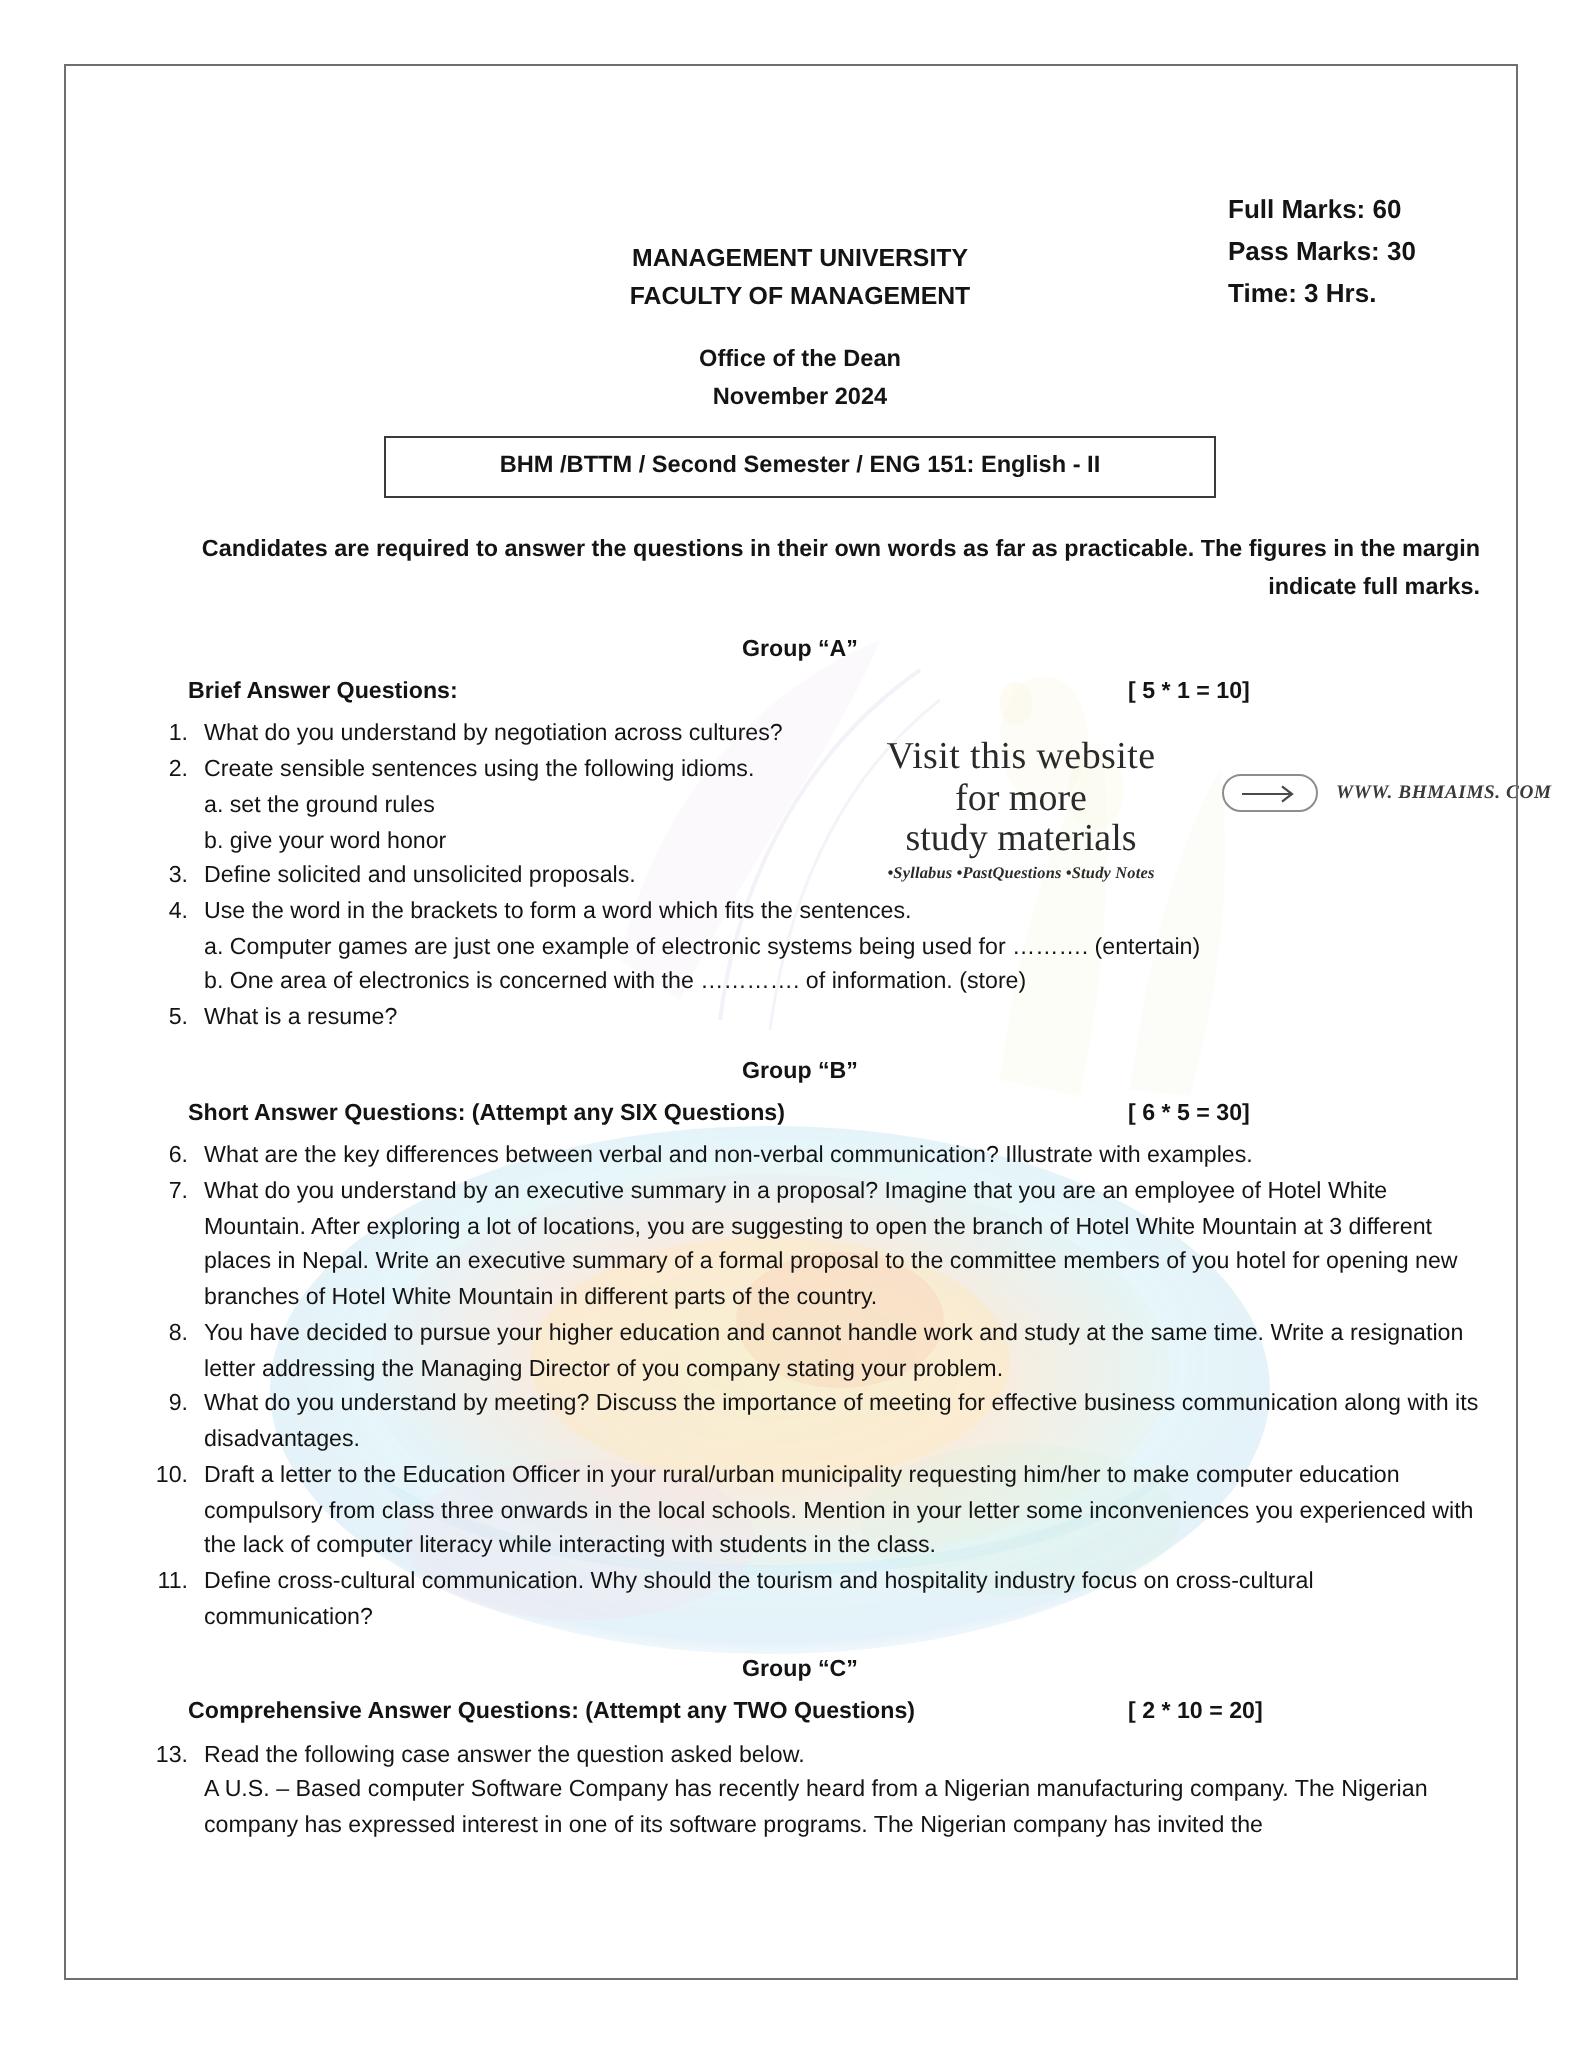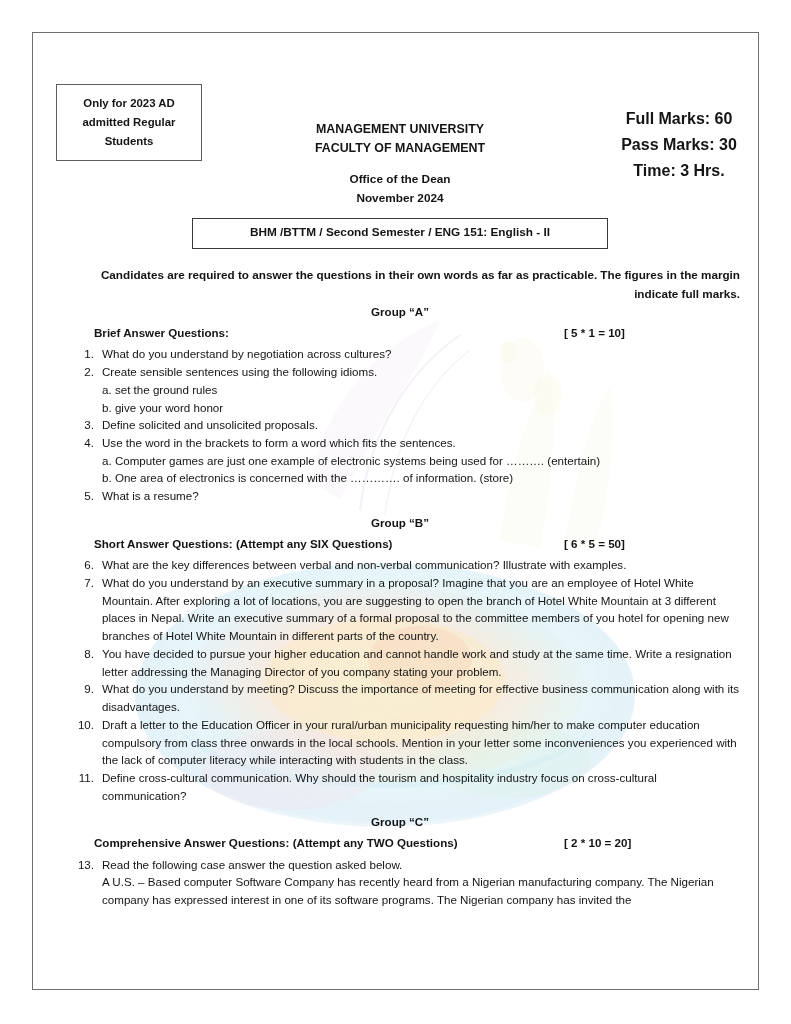--- a/index.html
+++ b/index.html
@@ -60,26 +60,25 @@
     padding: 9px 6px 10px 6px;
     text-align: center;
     font-weight: bold;
     font-size: 11.4px;
     line-height: 1.65;
     background: #fff;
   }
   .marks-box {
     position: absolute;
     right: 0; top: 18px;
-    text-align: center;
-    font-weight: bold;
-    font-size: 16px;
+    text-align: left;
+    font-weight: bold;
+    font-size: 13px;
     line-height: 1.62;
     width: 130px;
-    margin-top: 12px;
   }
 
   .univ {
     text-align: center;
     font-weight: bold;
     font-size: 12.4px;
     line-height: 1.55;
     padding-top: 44px;
   }
   .office {
@@ -107,20 +106,21 @@
     font-size: 11.7px;
     margin-top: 17px;
     line-height: 1.58;
     padding: 0 4px;
   }
 
   .group-title {
     text-align: center;
     font-weight: bold;
     font-size: 11.6px;
+    margin-top: 13px;
   }
   .group-title.tight { margin-top: 9px; }
 
   .sect-head {
     display: flex;
     font-weight: bold;
     font-size: 11.6px;
     margin-top: 3px;
   }
   .sect-head .sh-label { padding-left: 38px; }
@@ -229,31 +229,43 @@
     </defs>
     <ellipse cx="265" cy="140" rx="250" ry="132" fill="url(#g-bowl)"></ellipse>
     <ellipse cx="265" cy="130" rx="200" ry="98" fill="url(#g-rim)" opacity="0.55"></ellipse>
     <ellipse cx="265" cy="125" rx="120" ry="62" fill="#ffc145" opacity="0.33"></ellipse>
     <ellipse cx="300" cy="105" rx="52" ry="34" fill="#f07c3a" opacity="0.3"></ellipse>
     <path d="M60 175 C 140 245, 390 245, 470 175 C 420 252, 110 252, 60 175 Z" fill="#7fc9e4" opacity="0.35"></path>
     <ellipse cx="170" cy="215" rx="88" ry="40" fill="#f0a6c4" opacity="0.22"></ellipse>
     <ellipse cx="390" cy="205" rx="80" ry="38" fill="#9ad6a0" opacity="0.2"></ellipse>
   </svg>
 
+  <div id="promo">
+    <div class="promo-text">
+      <div class="pl1">Visit this website</div>
+      <div class="pl2">for more</div>
+      <div class="pl3">study materials</div>
+      <div class="pl4">•Syllabus •PastQuestions •Study Notes</div>
+    </div>
+    <div class="promo-right">
+      <div class="arrow-pill">
+        <svg width="30" height="10" viewBox="0 0 30 10" xmlns="http://www.w3.org/2000/svg">
+          <line x1="1" y1="5" x2="26" y2="5" stroke="#4a4a4a" stroke-width="1.1"></line>
+          <polyline points="21,1.2 26,5 21,8.8" fill="none" stroke="#4a4a4a" stroke-width="1.1"></polyline>
+        </svg>
+      </div>
+      <div class="url">WWW. BHMAIMS. COM</div>
+    </div>
+  </div>
 
   <div id="page-border"></div>
 
   <div id="content">
 
     <div class="head-row">
-      <div class="notice-box">
-        <div>Only for 2023 AD</div>
-        <div>admitted Regular</div>
-        <div>Students</div>
-      </div>
       <div class="marks-box">
         <div>Full Marks: 60</div>
         <div>Pass Marks: 30</div>
         <div>Time: 3 Hrs.</div>
       </div>
       <div class="univ">
         <div>MANAGEMENT UNIVERSITY</div>
         <div>FACULTY OF MANAGEMENT</div>
       </div>
     </div>
@@ -300,21 +312,21 @@
           </li>
           <li>
             <span class="num">5.</span>
             <span class="qtext">What is a resume?</span>
           </li>
         </ol>
         <div class="group-title tight">Group “B”</div>
         <div class="sect-head-wrap">
           <div class="sect-head">
             <span class="sh-label">Short Answer Questions: (Attempt any SIX Questions)</span>
-            <span class="sh-marks">[ 6 * 5 = 50]</span>
+            <span class="sh-marks">[ 6 * 5 = 30]</span>
           </div>
         </div>
         <ol class="qlist">
           <li>
             <span class="num">6.</span>
             <span class="qtext">What are the key differences between verbal and non-verbal communication? Illustrate with examples.</span>
           </li>
           <li>
             <span class="num">7.</span>
             <span class="qtext">What do you understand by an executive summary in a proposal? Imagine that you are an employee of Hotel White Mountain. After exploring a lot of locations, you are suggesting to open the branch of Hotel White Mountain at 3 different places in Nepal. Write an executive summary of a formal proposal to the committee members of you hotel for opening new branches of Hotel White Mountain in different parts of the country.</span>

